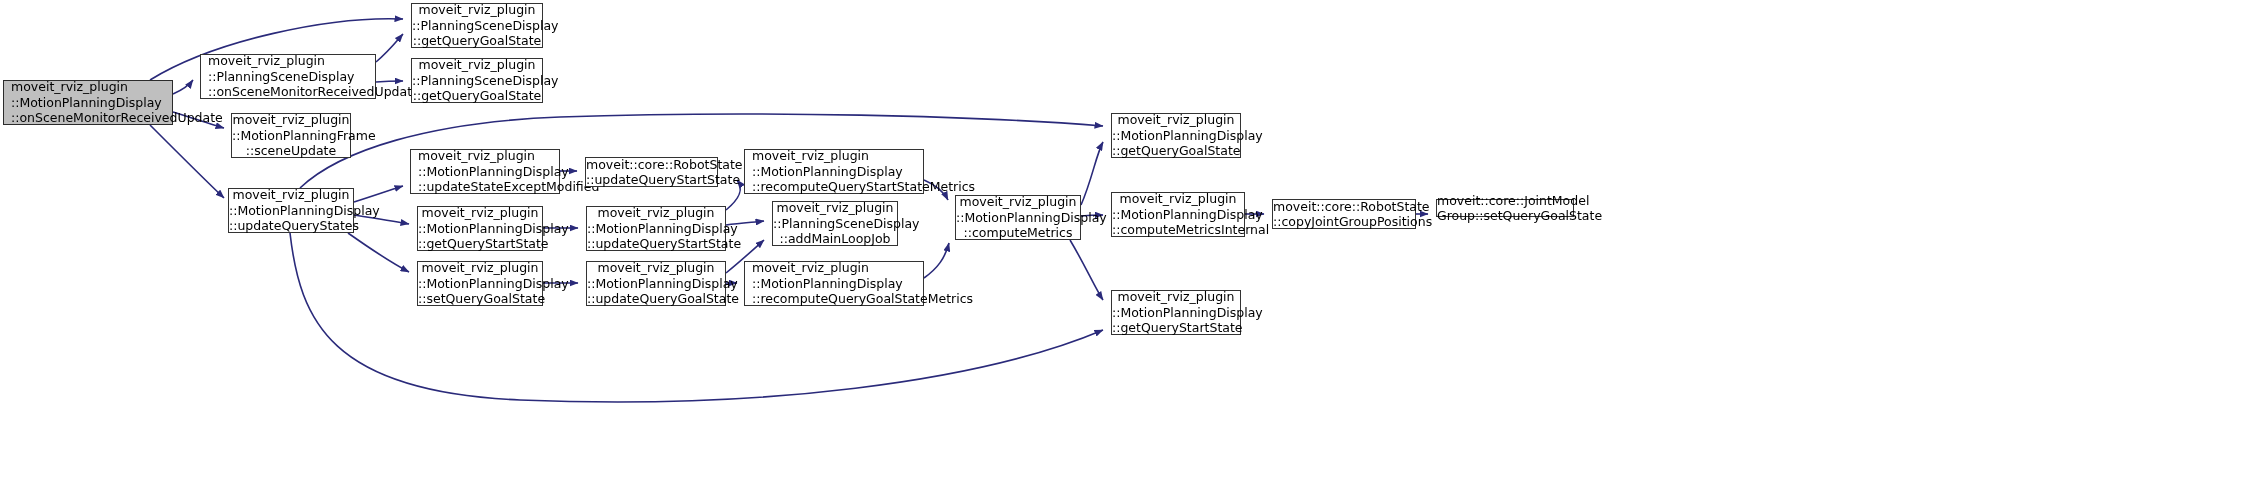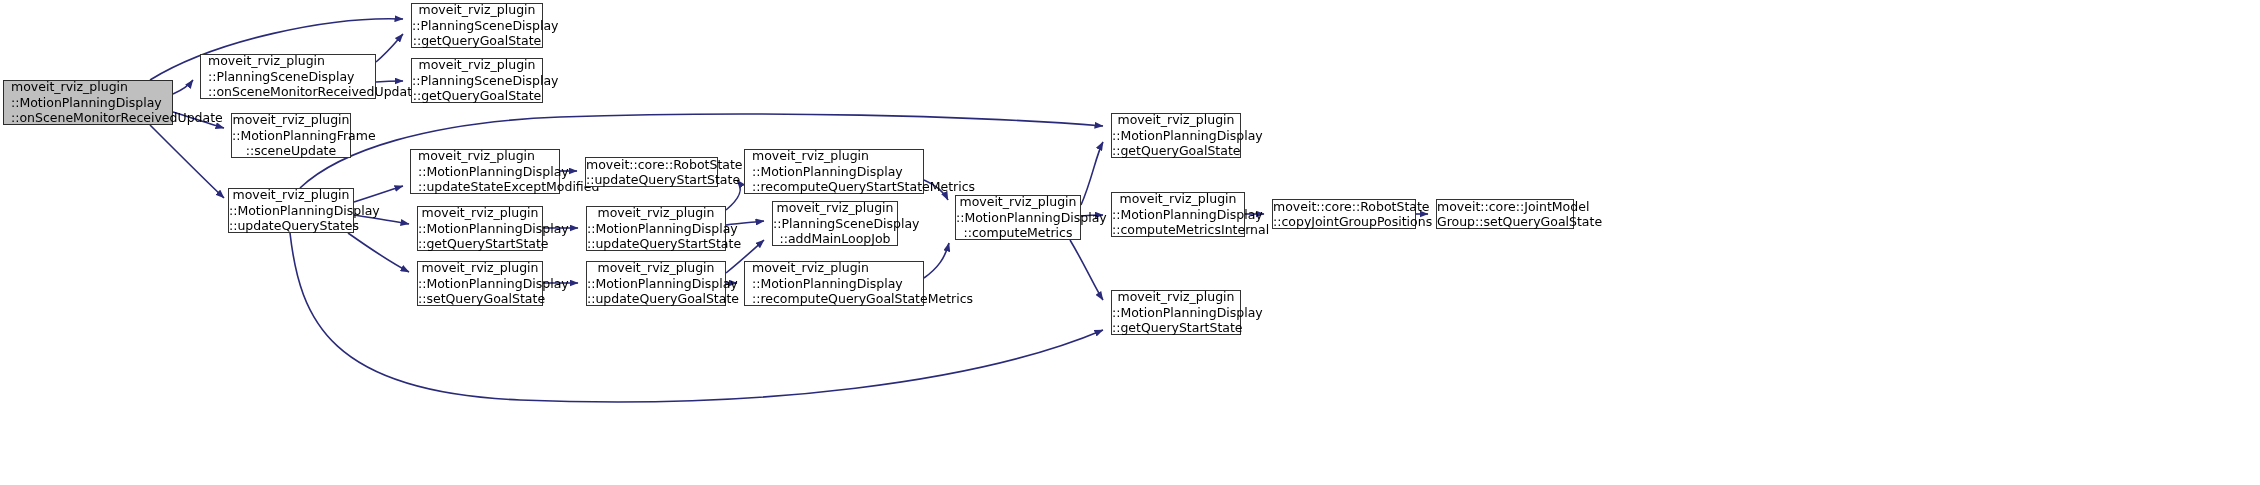--- a/index.html
+++ b/index.html
@@ -202,21 +202,21 @@
     </div>
     <div class="node ctr" style="left: 1111px; top: 192px; width: 134px; height: 45px;">
       <span class="ln l0">moveit_rviz_plugin</span>
       <span class="ln l1">::MotionPlanningDisplay</span>
       <span class="ln l2">::computeMetricsInternal</span>
     </div>
     <div class="node ctr" style="left: 1272px; top: 199px; width: 144px; height: 30px;">
       <span class="ln l0">moveit::core::RobotState</span>
       <span class="ln l1">::copyJointGroupPositions</span>
     </div>
-    <div class="node ctr" style="left: 1436px; top: 199px; width: 138px; height: 30px;">
+    <div class="node ctr" style="left: 1436px; top: 199px; width: 138px; height: 18px;">
       <span class="ln l0">moveit::core::JointModel</span>
       <span class="ln l1">Group::setQueryGoalState</span>
     </div>
     <div class="node ctr" style="left: 1111px; top: 290px; width: 130px; height: 45px;">
       <span class="ln l0">moveit_rviz_plugin</span>
       <span class="ln l1">::MotionPlanningDisplay</span>
       <span class="ln l2">::getQueryStartState</span>
     </div>
   </div>
 

